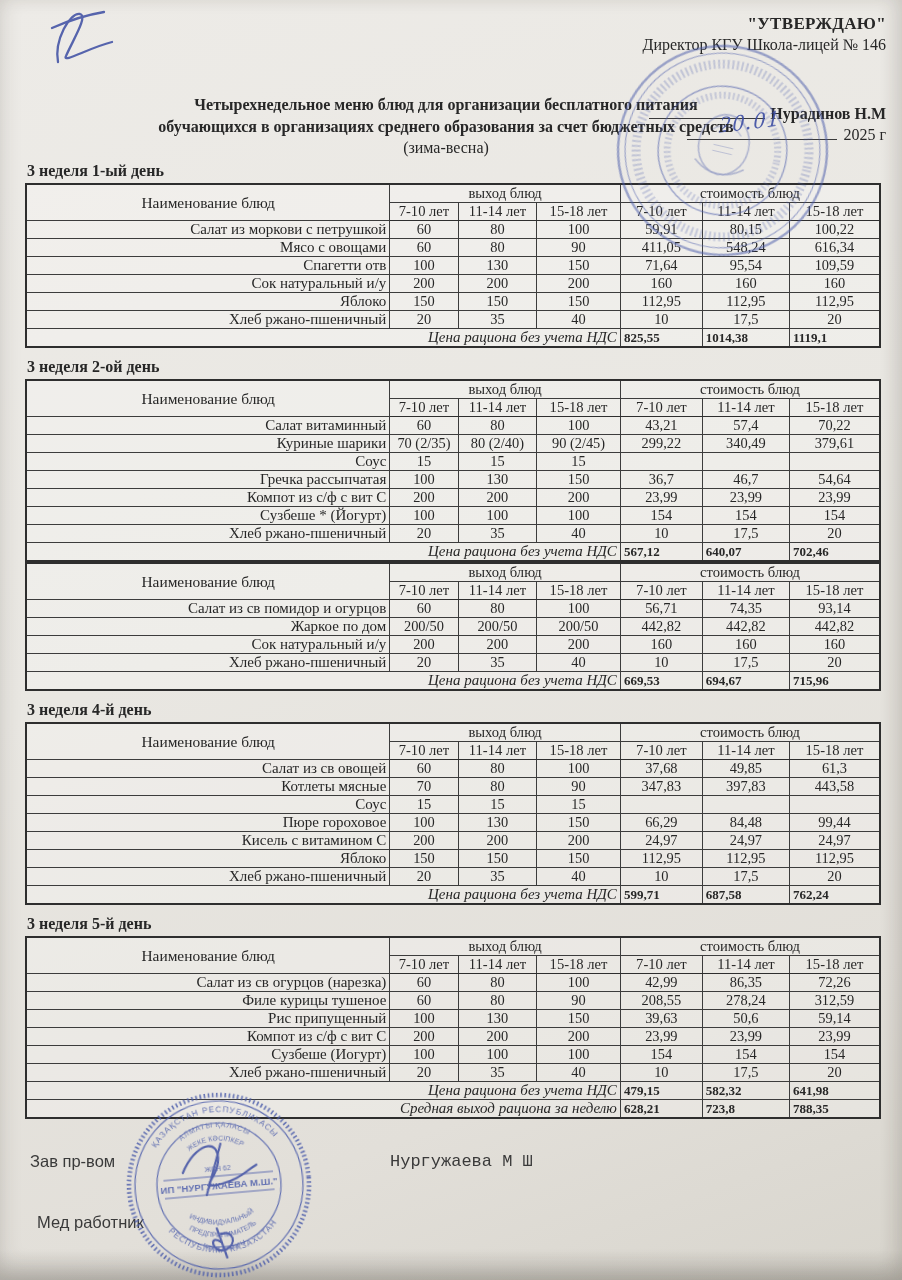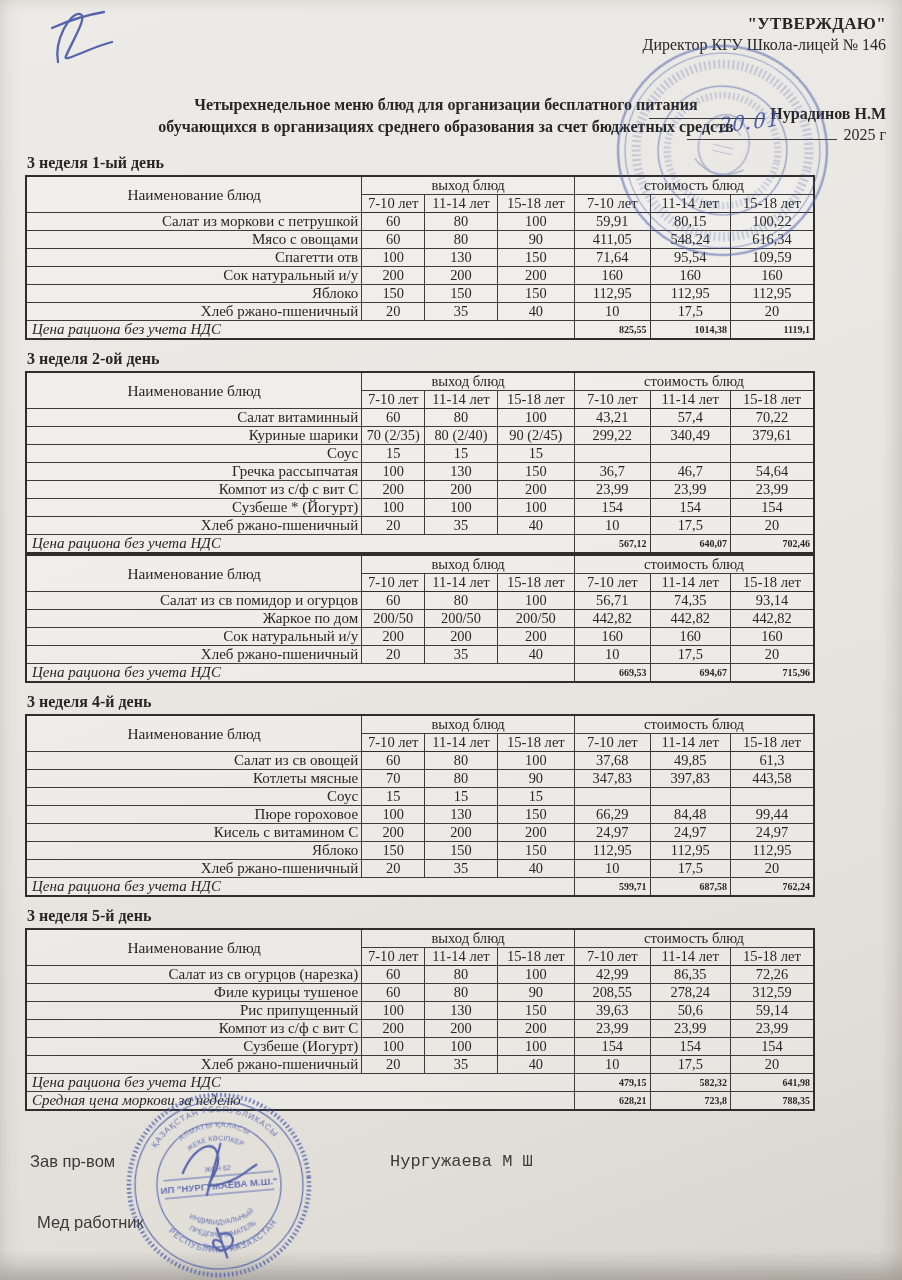--- a/index.html
+++ b/index.html
@@ -20,32 +20,32 @@
   .u1{width:116px;margin-right:5px;}
   .u2{width:150px;margin-right:6px;position:relative;}
   .hand-date{position:absolute;left:32px;top:-13px;font-style:italic;font-size:23px;color:#3c4da3;
     transform:rotate(-7deg) skewX(-10deg);letter-spacing:2px;opacity:.9;font-family:"Liberation Serif",serif;}
 
   
   .doc-title{position:absolute;top:94px;left:0;width:892px;text-align:center;line-height:21.5px;font-size:16px;z-index:4;}
   .doc-title .t1,.doc-title .t2{font-weight:bold;}
 
   
-  .content{position:absolute;top:152px;left:25px;width:790px;z-index:3;}
+  .content{position:absolute;top:160px;left:25px;width:856px;z-index:3;}
   .sec-title{font-weight:bold;font-size:16px;margin:10px 0 3px 2px;line-height:18px;}
   .menu-section:first-child .sec-title{margin-top:2px;}
   table.menu-table{width:100%;border-collapse:collapse;table-layout:fixed;border:2px solid #2e2e2e;background:rgba(255,255,255,.25);}
   .menu-table th,.menu-table td{border:1px solid #3c3c3c;padding:0 3px;height:17px;line-height:15px;font-weight:normal;}
   .menu-table thead th{text-align:center;font-size:14.6px;}
   .menu-table thead tr:last-child th{border-bottom:1.6px solid #2e2e2e;}
   .h-name{font-size:15.4px !important;}
   .c-name{text-align:right;padding-left:5px;font-size:15px;white-space:nowrap;overflow:hidden;}
   .c-num{text-align:center;font-size:14.4px;white-space:nowrap;}
-  tr.summary .c-sumlabel{font-style:italic;font-size:15px;padding-left:5px;white-space:nowrap;}
-  tr.summary .c-sumval{font-weight:bold;text-align:right;font-size:10px;white-space:nowrap;}
+  tr.summary .c-sumlabel{font-style:italic;font-size:15px;padding-left:5px;white-space:nowrap;text-align:right;}
+  tr.summary .c-sumval{font-weight:bold;text-align:left;font-size:13px;white-space:nowrap;}
 
   
   .footer-label{position:absolute;left:30px;font-family:"Liberation Sans","DejaVu Sans",sans-serif;
     font-size:16.5px;color:#3a3a3a;z-index:3;}
   .fl1{top:1152px;} .fl2{top:1213px;margin-left:7px;}
   .signatory{position:absolute;left:390px;top:1152px;font-family:Liberation Mono, monospace;
     font-size:17px;color:#3a3a3a;z-index:3;}
 
   
   .stamp{position:absolute;pointer-events:none;}
@@ -63,20 +63,21 @@
     <div class="l1">"УТВЕРЖДАЮ"</div>
     <div class="l2">Директор КГУ Школа-лицей № 146</div>
     <div class="l3"><span class="u-line u1"></span><span>Нурадинов Н.М</span></div>
     <div class="l4"><span class="u-line u2"><span class="hand-date">20.01</span></span><span>2025 г</span></div>
   </div>
 
   
   <div class="doc-title">
     <div class="t1">Четырехнедельное меню блюд для организации бесплатного питания</div>
     <div class="t2">обучающихся в организациях среднего образования за счет бюджетных средств</div>
+    <div class="t3">(зима-весна)</div>
   </div>
 
   
   <div class="content">
       <section class="menu-section">
       <h3 class="sec-title">3 неделя 1-ый день</h3>
       <table class="menu-table">
         <colgroup>
           <col style="width:42.6%">
             <col style="width:8%">
@@ -519,21 +520,21 @@
               <td class="c-num">17,5</td>
               <td class="c-num">20</td>
             </tr>
             <tr class="summary">
               <td class="c-sumlabel" colspan="4">Цена рациона без учета НДС</td>
               <td class="c-sumval">479,15</td>
               <td class="c-sumval">582,32</td>
               <td class="c-sumval">641,98</td>
             </tr>
             <tr class="summary">
-              <td class="c-sumlabel" colspan="4">Средная цена моркови за неделю</td>
+              <td class="c-sumlabel" colspan="4">Средная выход рациона за неделю</td>
               <td class="c-sumval">628,21</td>
               <td class="c-sumval">723,8</td>
               <td class="c-sumval">788,35</td>
             </tr>
           </tbody>
       </table>
     </section>
     </div>
 
   

